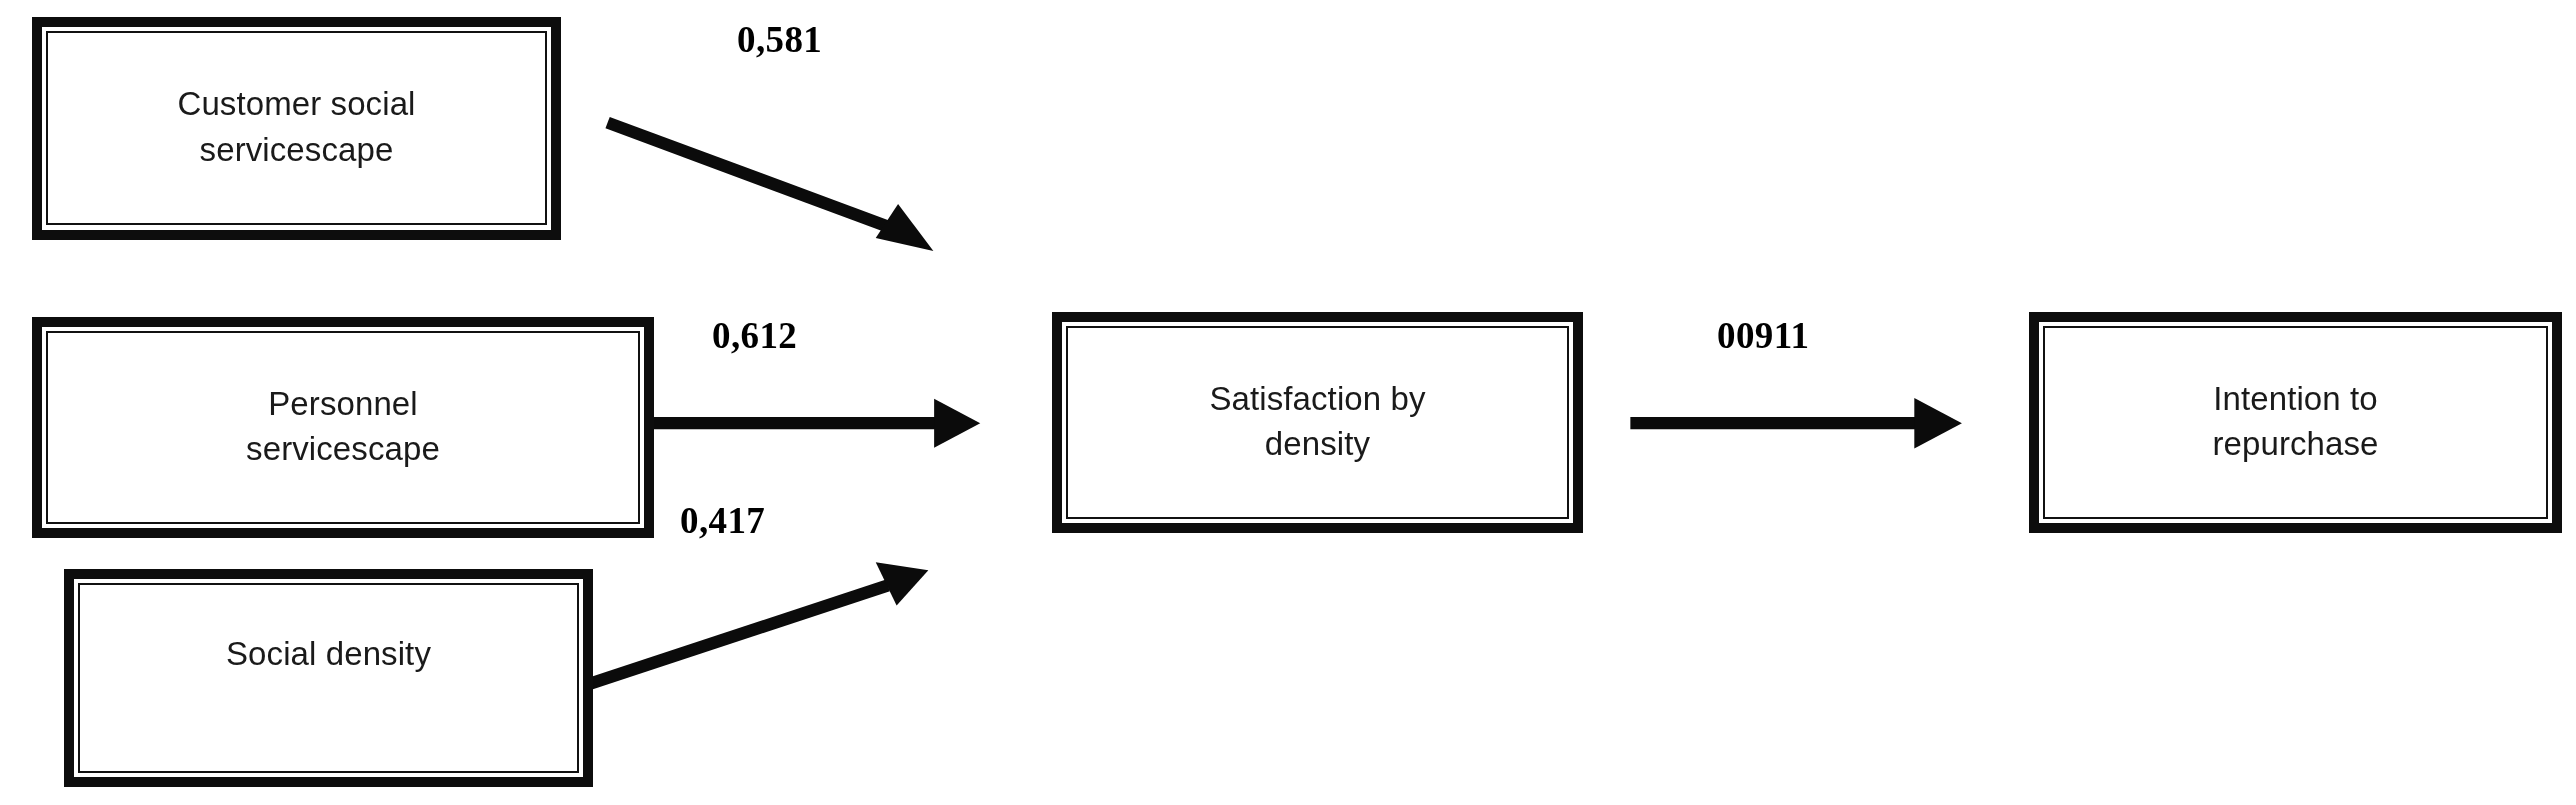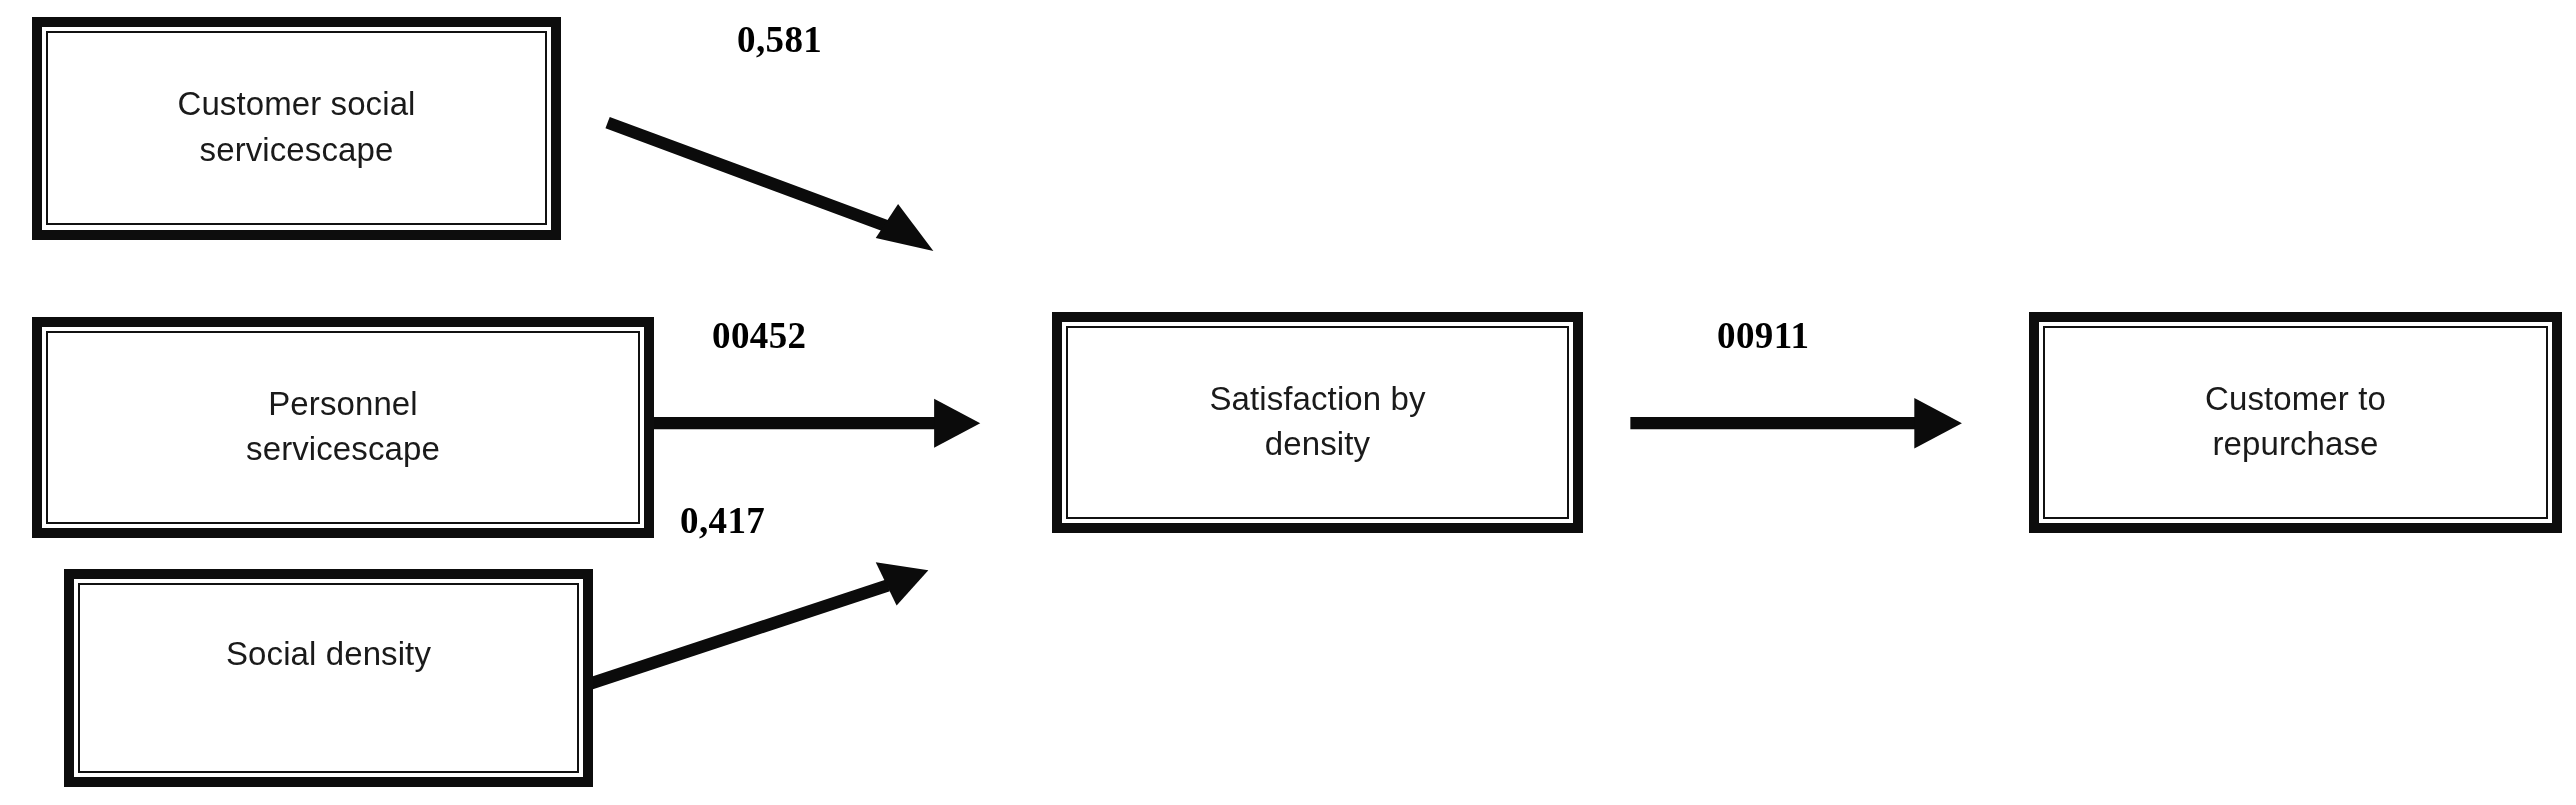--- a/index.html
+++ b/index.html
@@ -134,27 +134,27 @@
 
   <div class="node" style="left:1052px; top:312px; width:531px; height:221px;">
     <div class="node-inner">
       <div class="node-label two-line">Satisfaction by
 density</div>
     </div>
   </div>
 
   <div class="node" style="left:2029px; top:312px; width:533px; height:221px;">
     <div class="node-inner">
-      <div class="node-label two-line">Customer to
+      <div class="node-label two-line">Intention to
 repurchase</div>
     </div>
   </div>
 
   <div class="coef" style="left:737px; top:18px;">0,581</div>
 
-  <div class="coef" style="left:712px; top:314px;">00452</div>
+  <div class="coef" style="left:712px; top:314px;">0,612</div>
 
   <div class="coef" style="left:680px; top:499px;">0,417</div>
 
   <div class="coef" style="left:1717px; top:314px;">00911</div>
 
 </div>
 
 
 </body></html>

